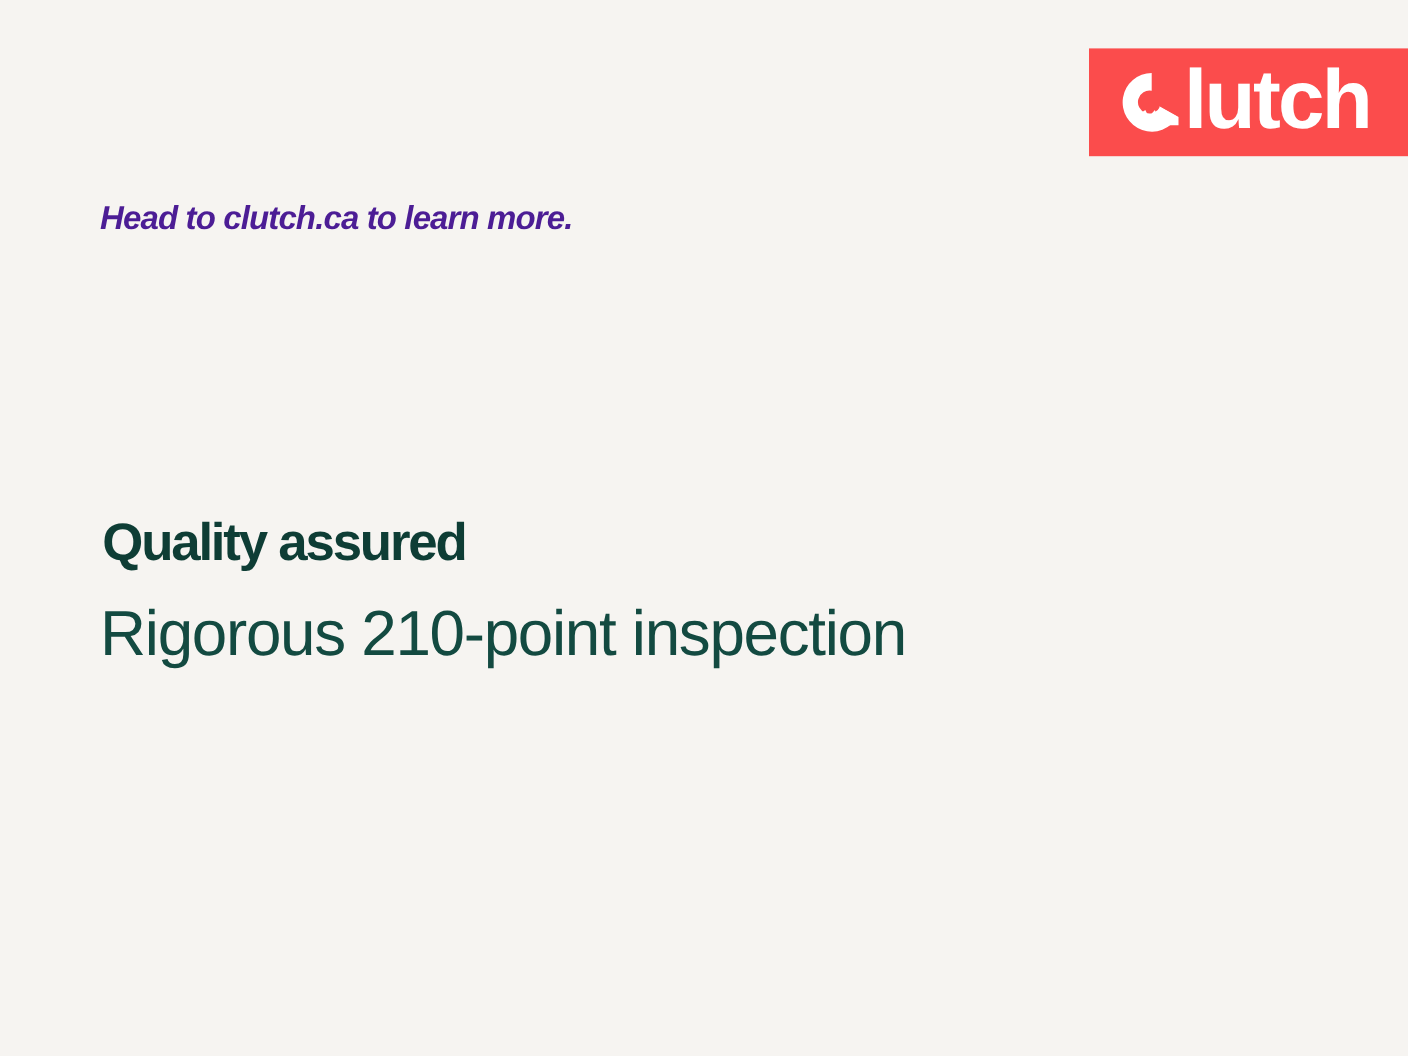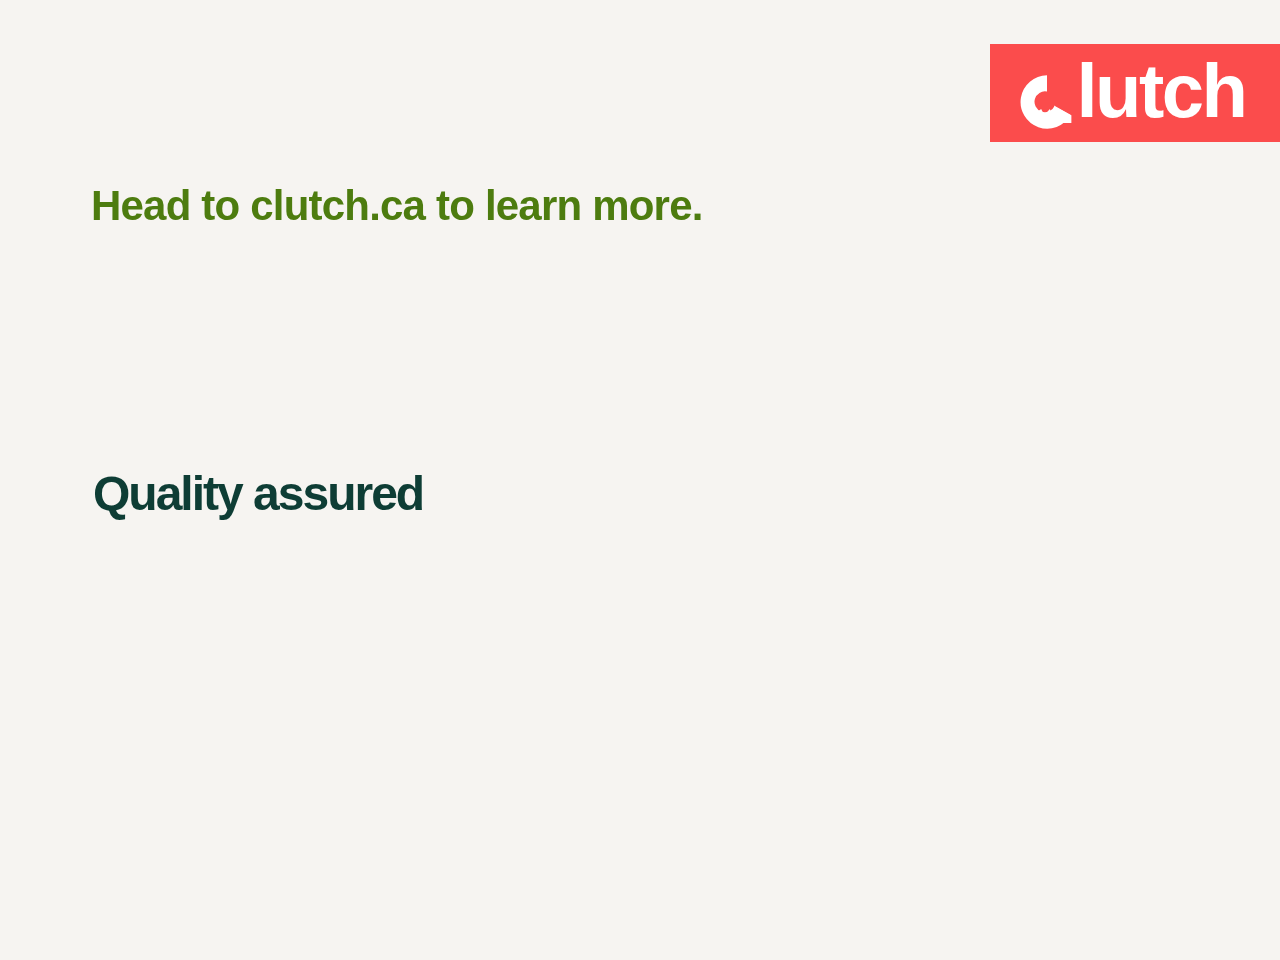--- a/index.html
+++ b/index.html
@@ -32,21 +32,21 @@
     background: #fb4c4c;
     display: flex;
     align-items: center;
     justify-content: center;
     box-sizing: border-box;
     padding-right: 6px;
   }
 
   .wordmark {
     display: flex;
-    align-items: flex-end;
+    align-items: center;
     line-height: 1;
   }
 
   .wordmark-c {
     display: block;
     width: 58px;
     height: 58px;
     margin-right: 2px;
     flex: 0 0 auto;
   }
@@ -62,25 +62,26 @@
     margin-left: -2px;
     position: relative;
     top: -2px;
   }
 
   
   #eyebrow {
     position: absolute;
     left: 91px;
     top: 182px;
-    font-size: 42px;
+    font-size: 30px;
     font-weight: bold;
-    color: #4d7c0f;
+    color: #4c1d95;
     letter-spacing: -0.8px;
     white-space: nowrap;
+    font-style: italic;
   }
 
   #headline {
     position: absolute;
     left: 93px;
     top: 437px;
     font-size: 48px;
     font-weight: bold;
     color: #0e3d35;
     letter-spacing: -2px;
@@ -128,15 +129,16 @@
       </svg>
       <span class="wordmark-text">lutch</span>
     </div>
   </div>
 
   <div id="eyebrow">Head to clutch.ca to learn more.</div>
 
   <h1 id="headline">Quality assured</h1>
 
   <div id="body-copy">
+    <span class="copy-line">Rigorous 210-point inspection</span>
   </div>
 
 </div>
 
 </body></html>

